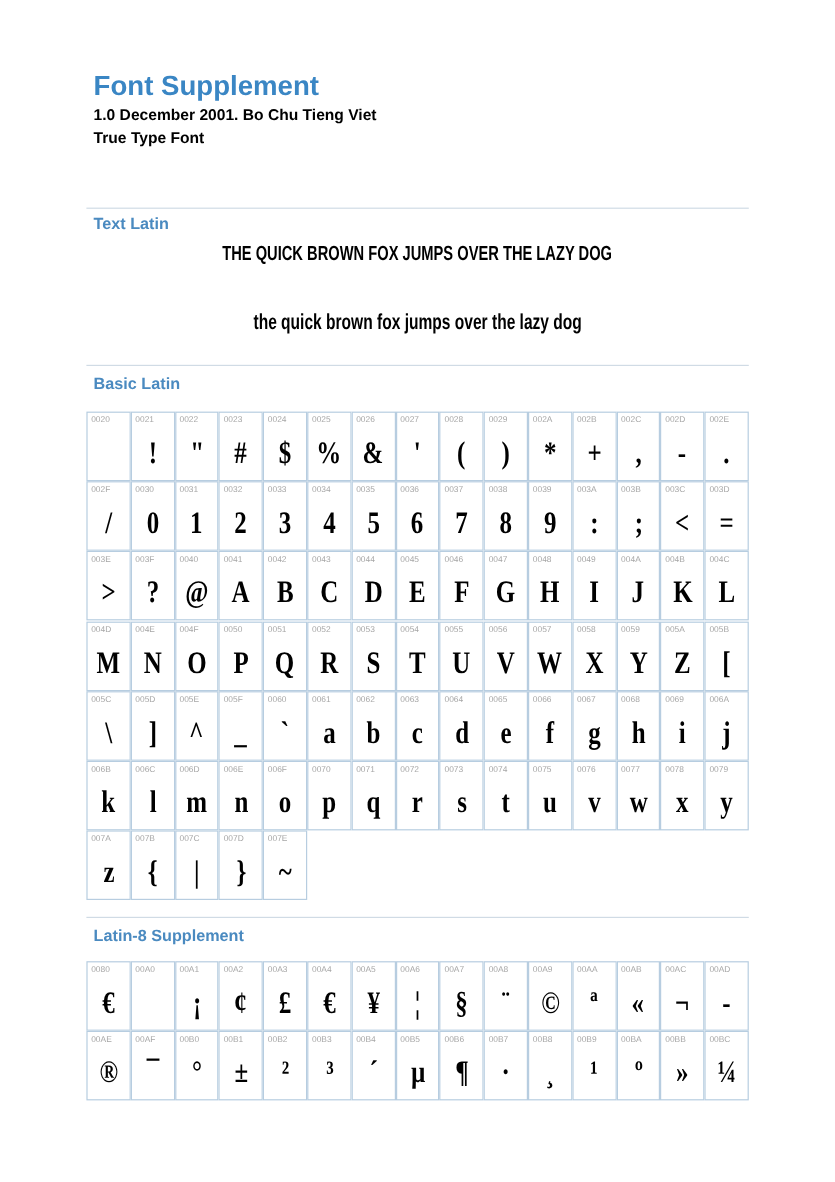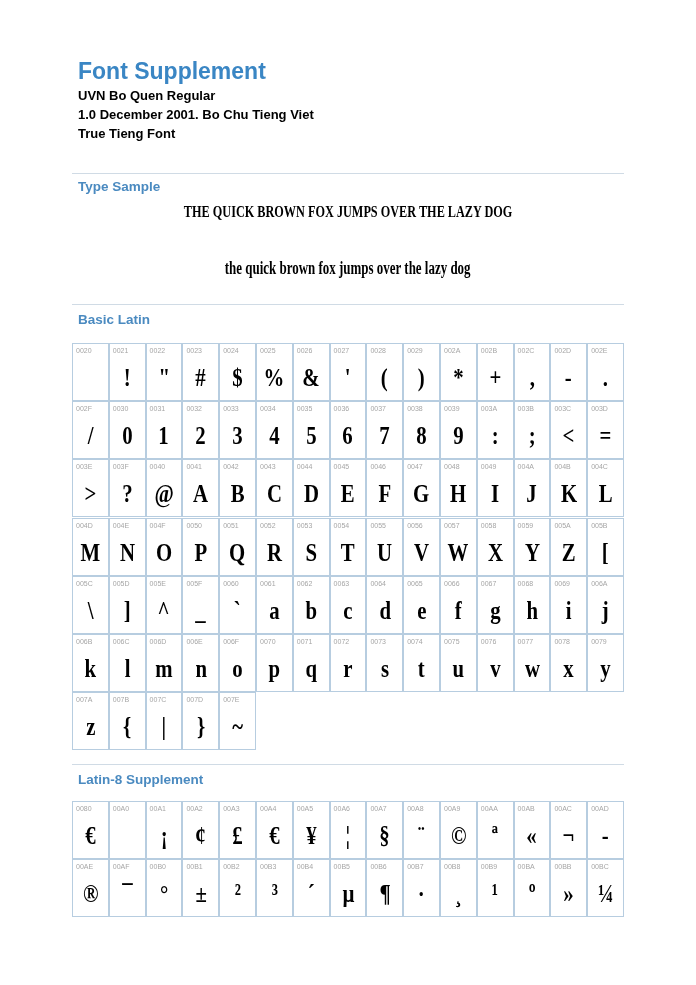--- a/index.html
+++ b/index.html
@@ -5,43 +5,42 @@
   html, body { margin: 0; padding: 0; background: #ffffff; }
   body { width: 696px; height: 985px; position: relative; overflow: hidden;
          font-family: "Liberation Sans", sans-serif; color: #000; }
   .title { position: absolute; left: 78px; top: 57px; font-size: 23px; font-weight: bold;
            color: #3a86c4; margin: 0; line-height: 28px; }
   .info { position: absolute; left: 78px; top: 86px; font-size: 13px; font-weight: bold; line-height: 19px; }
   .info div { height: 19px; }
   .rule { position: absolute; left: 72px; width: 552px; height: 1px; background: #d0dbe5; }
   .section-h { position: absolute; left: 78px; font-size: 13.5px; font-weight: bold; color: #4a8ac0; }
   .sample { position: absolute; left: 72px; width: 552px; text-align: center;
-            font-family: Liberation Serif, serif; font-weight: bold; transform-origin: center; }
+            font-family: Liberation Sans, sans-serif; font-weight: bold; transform-origin: center; }
   .sample span { display: inline-block; transform: scaleX(0.72); }
   .grid { position: absolute; left: 72px; }
   .cell { position: absolute; width: 36.8px; height: 58px; box-sizing: border-box;
           border: 1px solid #b7cde0; background: #fff; }
   .code { position: absolute; left: 3px; top: 3px; font-size: 7px; color: #a6a6a6;
           font-family: "Liberation Sans", sans-serif; }
   .glyph { position: absolute; left: 0; right: 0; top: 16px; text-align: center;
            font-family: "Liberation Serif", serif; font-weight: bold; font-size: 26px; line-height: 36px; }
   .glyph span { display: inline-block; transform: scaleX(0.8); }
 </style>
 </head>
 <body>
 
 <h1 class="title">Font Supplement</h1>
 <div class="info">
-  <div>UVN Bo Quen Regular</div>
   <div>1.0 December 2001. Bo Chu Tieng Viet</div>
-  <div>True Tieng Font</div>
+  <div>True Type Font</div>
 </div>
 
 <div class="rule" style="top:173px"></div>
-<div class="section-h" style="top:179px">Type Sample</div>
+<div class="section-h" style="top:179px">Text Latin</div>
 <div class="sample" style="top:202px;font-size:17px"><span>THE QUICK BROWN FOX JUMPS OVER THE LAZY DOG</span></div>
 <div class="sample" style="top:258px;font-size:18px"><span>the quick brown fox jumps over the lazy dog</span></div>
 
 <div class="rule" style="top:304px"></div>
 <div class="section-h" style="top:312px">Basic Latin</div>
 <div class="grid" id="grid-basic" style="top:343px">
     <div class="cell" style="left: 0px; top: 0px;">
       <div class="code">0020</div>
       <div class="glyph"><span></span></div>
     </div>

